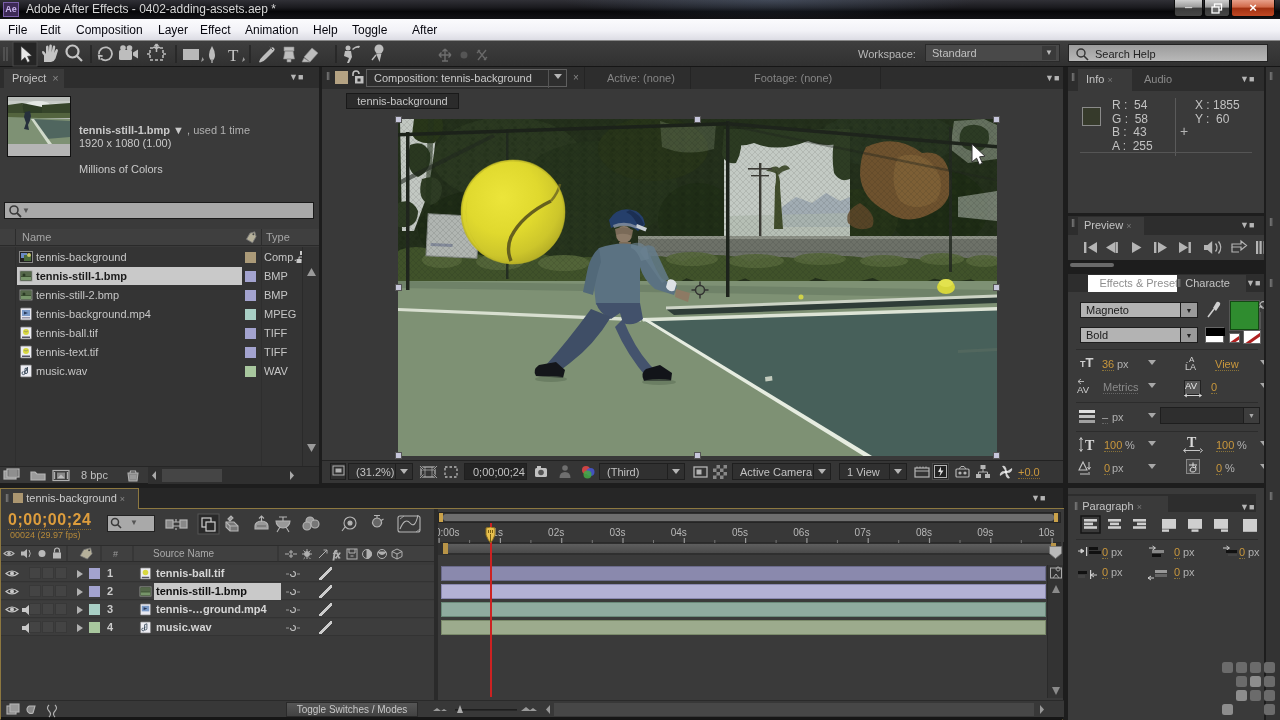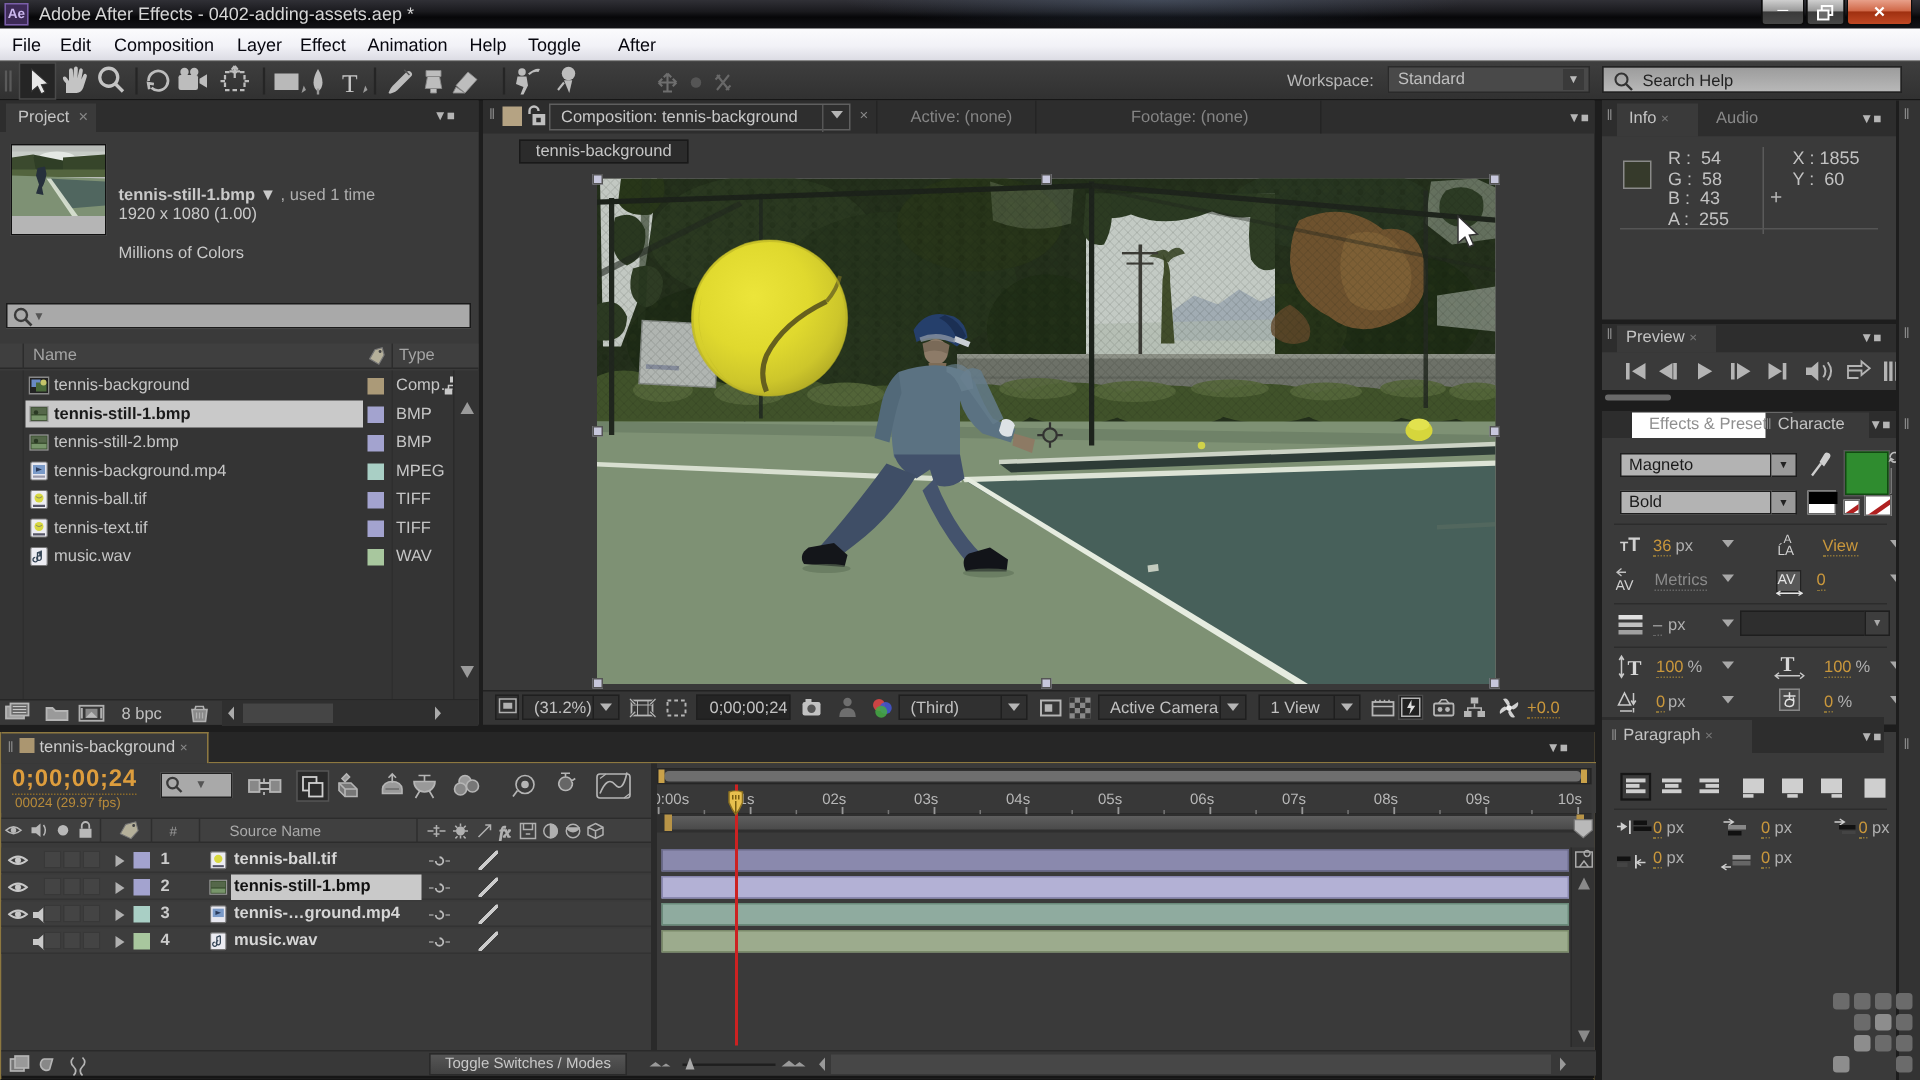--- a/index.html
+++ b/index.html
@@ -793,21 +793,21 @@
       <span class="abs tri" style="left:80px;top:172px"></span>
       <div class="abs" style="left:118px;top:167px;width:14px;height:15px;background:#4a4a4a;border:1px solid #888"><svg width="12" height="13" viewBox="0 0 12 13">
             <path d="M2 4 h8 M6 1.5 v4 M8.5 5 q1.5 6 -2.5 6 q-4 0 -2.5 -3.5 q1.5 -2.5 5 -0.5" fill="none" stroke="#e0e0e0" stroke-width="1"></path>
           </svg></div>
       <span class="abs orange dotted" style="left:148px;top:170px;font-size:11px">0</span>
       <span class="abs" style="left:157px;top:170px;color:#b0b0b0;font-size:11px">%</span>
       <span class="abs tri" style="left:192px;top:172px"></span>
     </div>
 
     <div class="rsep" style="top:416px;height:5px"></div>
-    <div class="abs" style="left:0;top:411px;width:188px;height:24px;background:#2d2d2d">
+    <div class="abs" style="left:0;top:427px;width:188px;height:24px;background:#2d2d2d">
       <div class="tab" style="left:0px;top:2px;width:100px;height:22px;line-height:20px;padding-left:6px"><span class="grip">‖</span> Paragraph <span style="color:#777;font-size:9px">×</span></div>
       <span class="pmenu" style="left:172px;top:8px">▼■</span>
     </div>
     <div id="parapanel" class="abs" style="left:0;top:445px;width:198px;height:208px;background:#3a3a3a">
       <svg width="198" height="36" viewBox="0 0 198 36">
         <g fill="#cfcfcf">
           <rect x="13" y="4" width="19" height="17" fill="none" stroke="#161616" stroke-width="1.5"></rect>
           <g>
               <rect x="16" y="7" width="13" height="2.6"></rect>
               <rect x="16" y="10.6" width="9" height="2.6"></rect>

